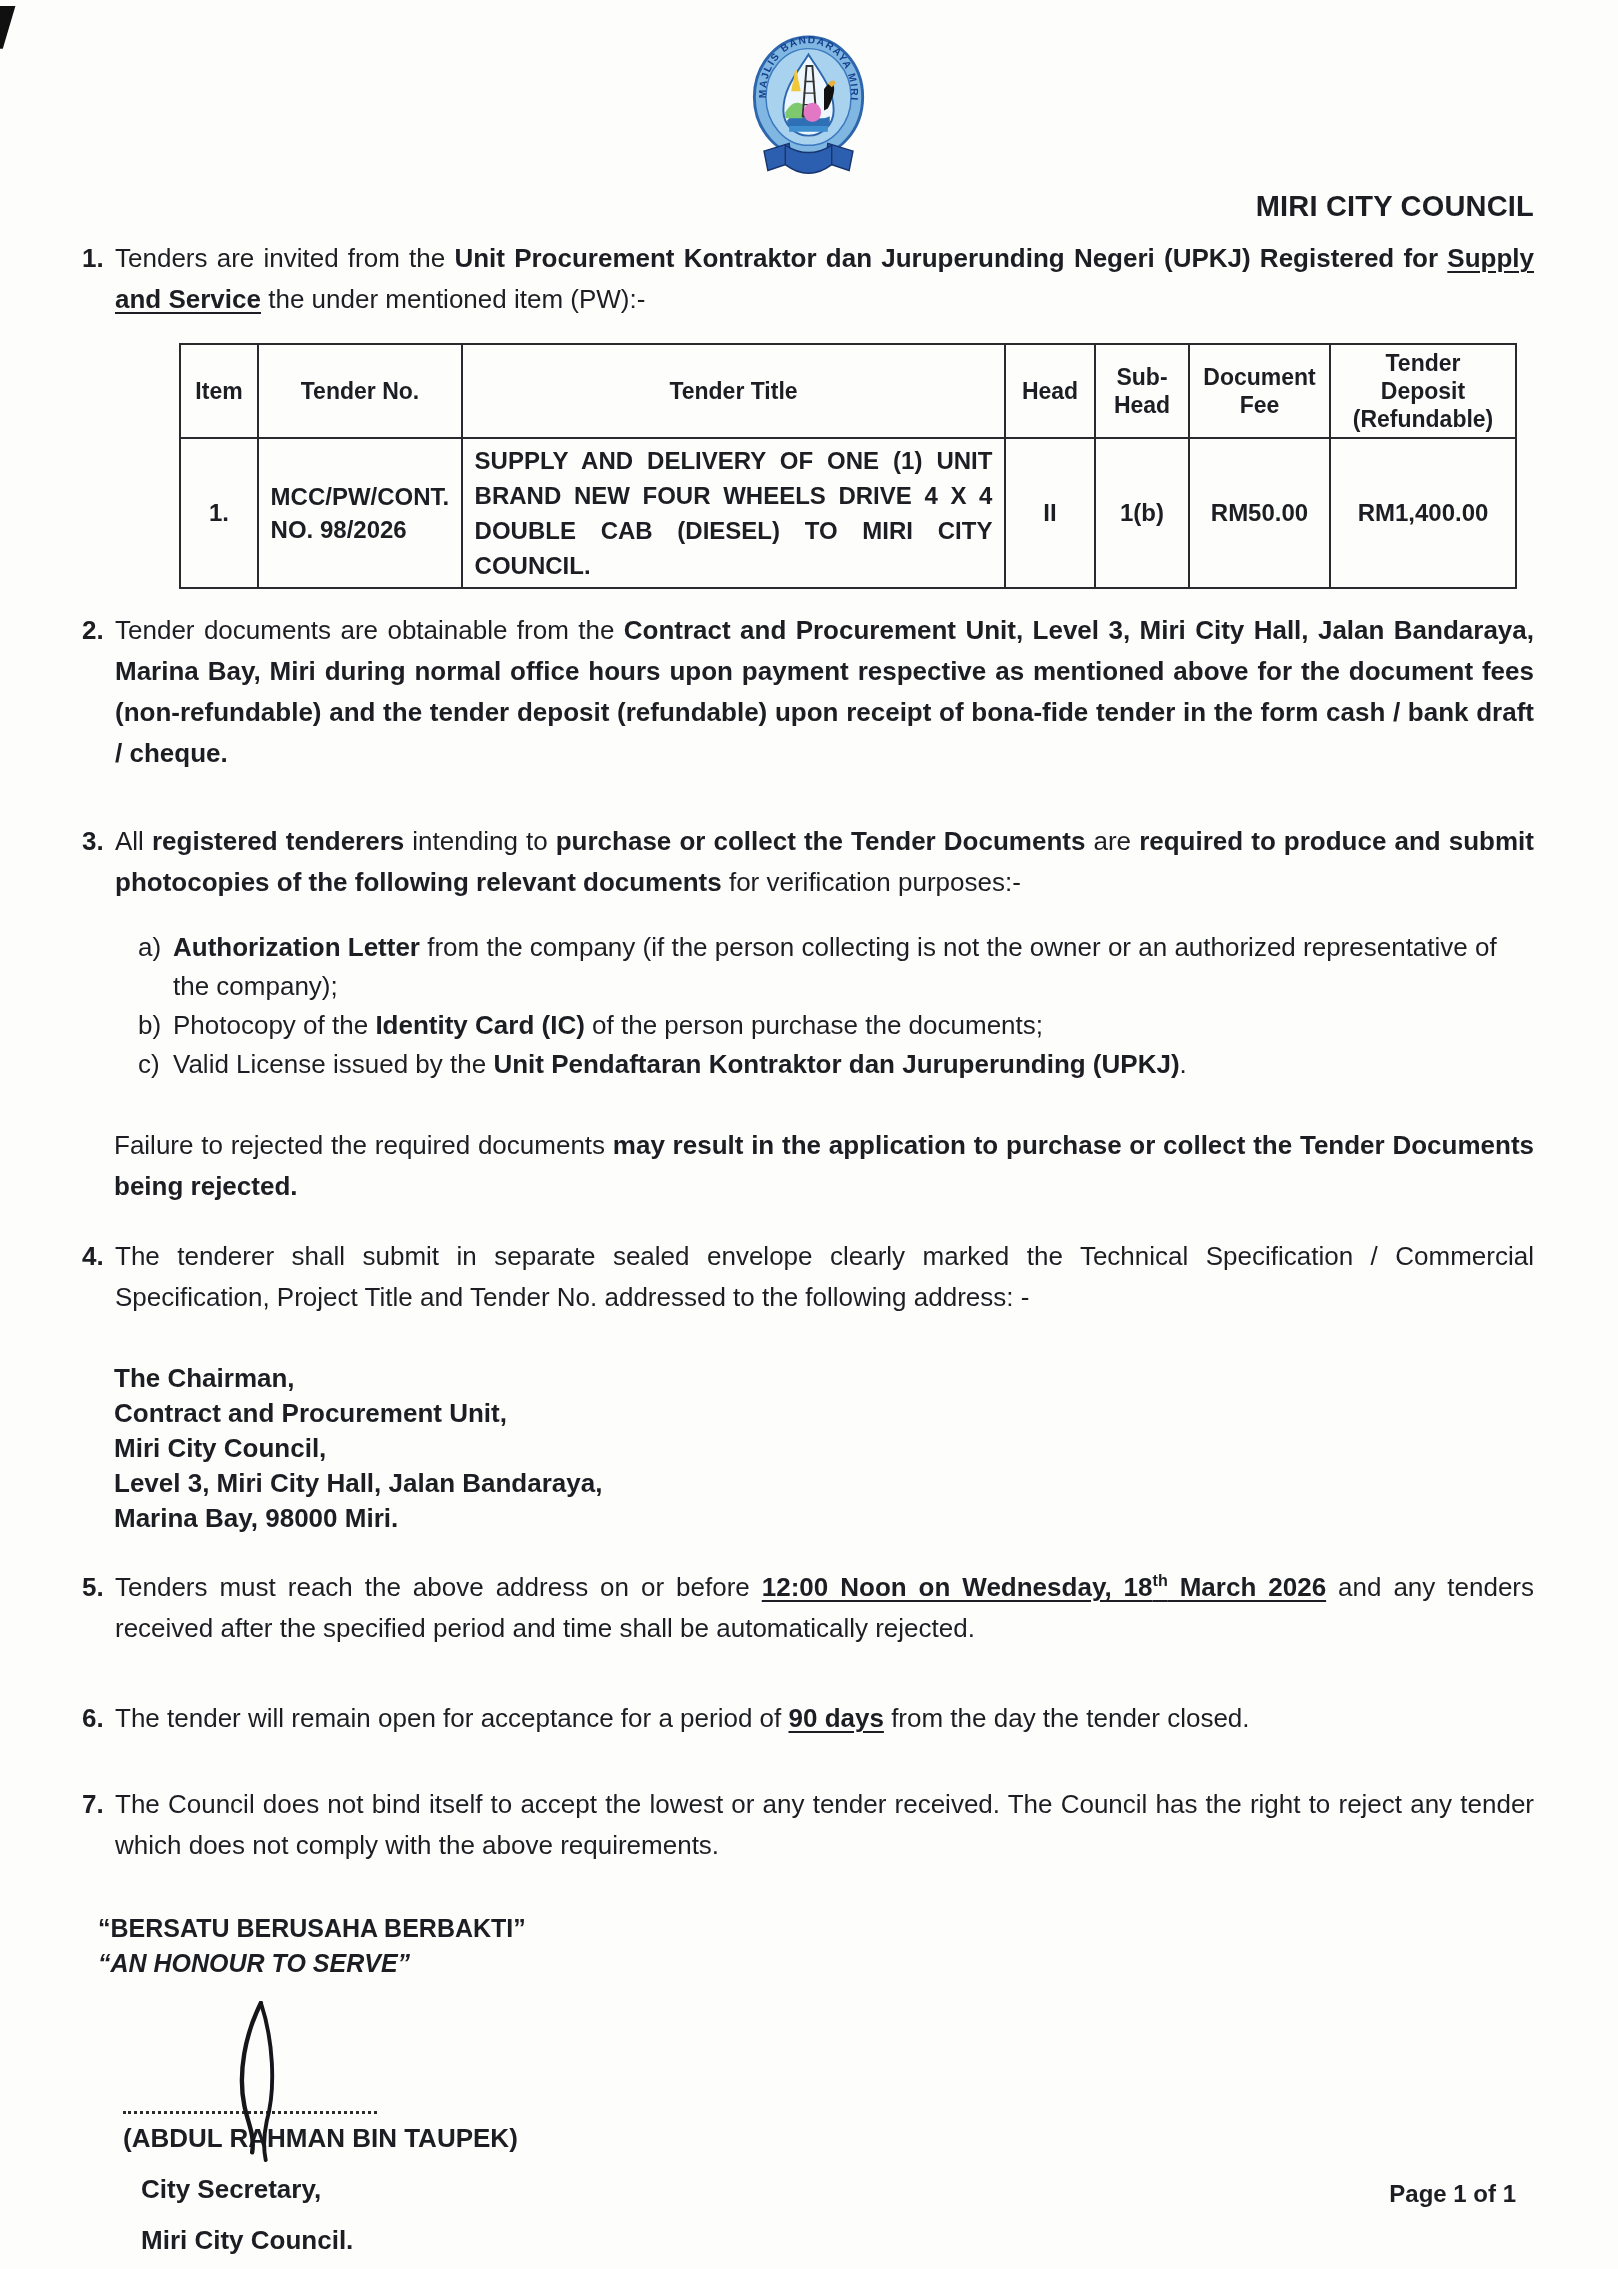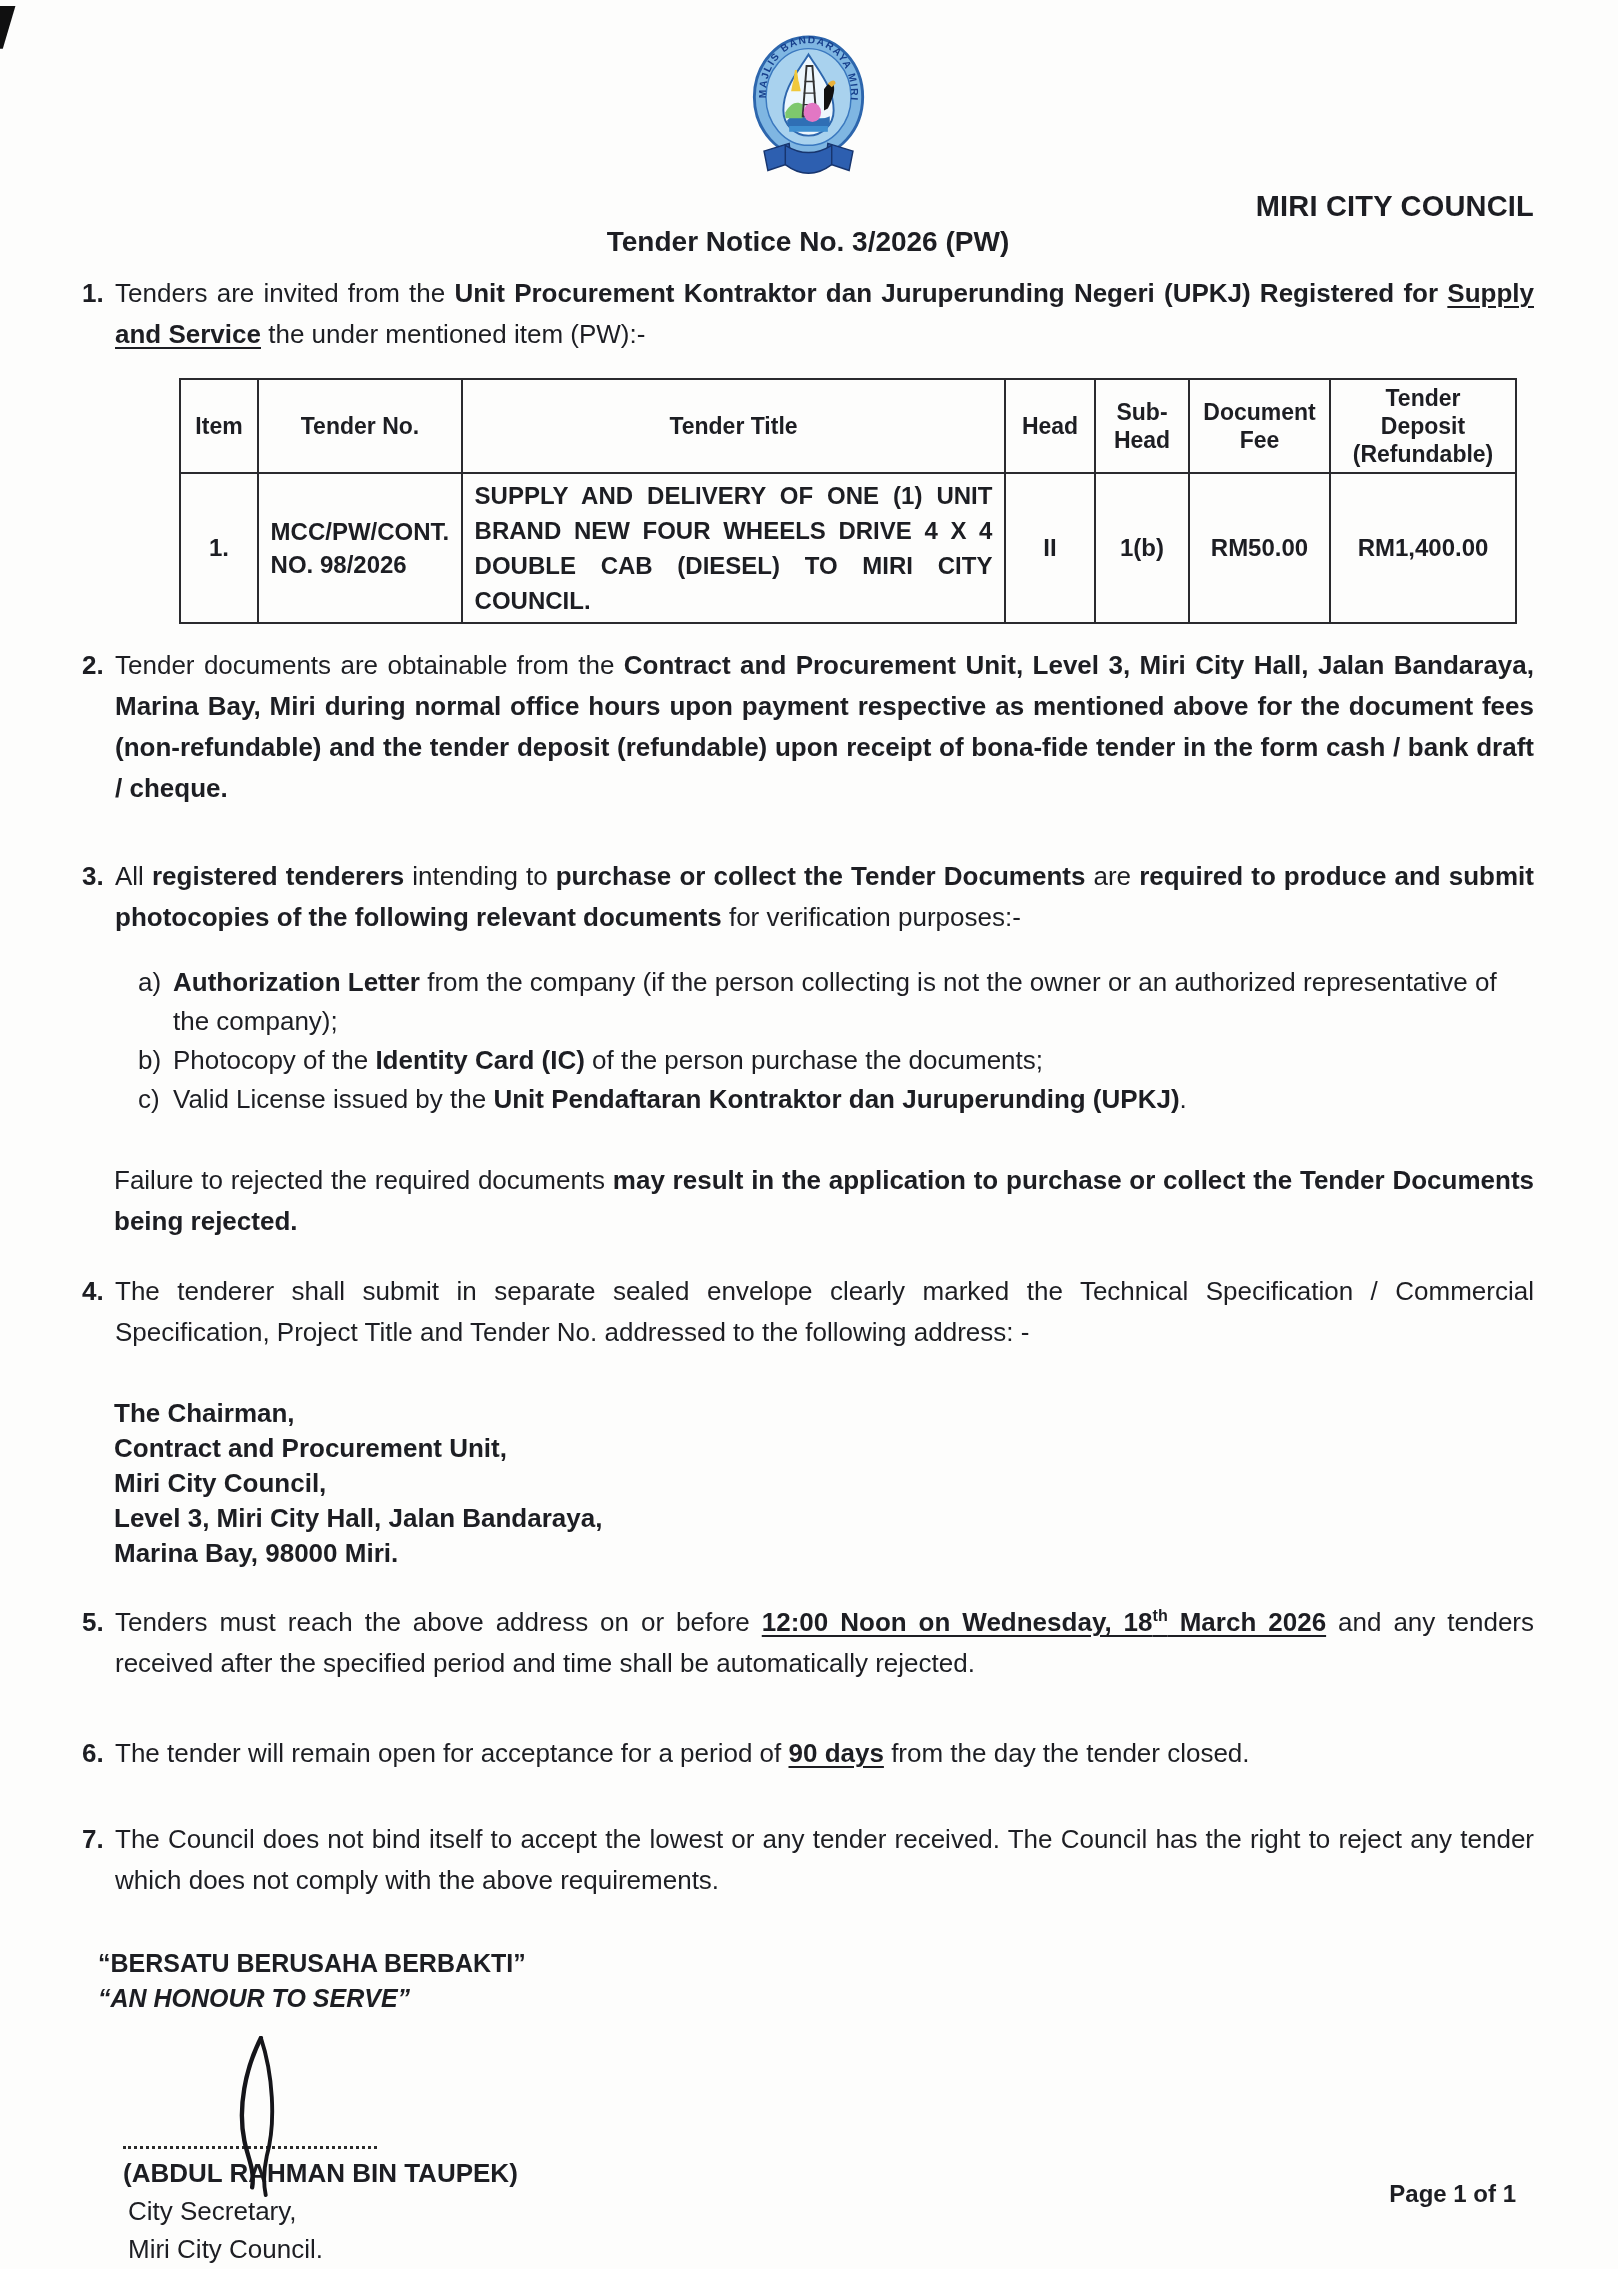--- a/index.html
+++ b/index.html
@@ -37,21 +37,21 @@
   .sub-item .body{flex:1;}
   .sub-list{margin-top:25px;}
   .failure{margin:41px 0 0 32px;font-size:26px;line-height:41px;text-align:justify;}
   .address{margin:43px 0 0 32px;width:1155px;text-align:left;font-weight:700;font-size:26px;line-height:35px;}
   .mottos{margin:45px 0 0 16px;font-size:25px;font-weight:700;line-height:35px;}
   .mottos .it{font-style:italic;}
   .signature{margin:37px 0 0 41px;position:relative;font-size:26px;}
   .dotline{width:254px;height:93px;border-bottom:3.9px dotted #2b2b2b;}
   .scribble{position:absolute;left:95px;top:-17.5px;}
   .sig-name{margin:7.8px 0 0;font-weight:700;line-height:33px;}
-  .sig-line{margin:5px;font-weight:400;line-height:33px;}
+  .sig-line{margin:18px;font-weight:700;line-height:33px;}
   .page-num{position:absolute;right:103px;bottom:62px;font-size:24px;font-weight:700;}
   sup{font-size:0.62em;vertical-align:super;line-height:0;}
 </style>
 </head>
 <body>
 
 <div class="page">
   <div class="corner-mark"></div>
 
   <svg class="crest" width="147" height="155" viewBox="0 0 152 160">
@@ -70,21 +70,20 @@
     <path d="M72,50 L82,50 M71,62 L83,62 M70,74 L84,74" stroke="#333" stroke-width="1.4"></path>
     <ellipse cx="80" cy="82" rx="9" ry="10" fill="#e277c4"></ellipse>
     <path d="M92,58 C96,52 100,50 102,54 C104,60 100,70 96,78 L92,80 Z" fill="#111"></path>
     <path d="M96,52 C100,48 104,48 104,52 L100,56 Z" fill="#e8b13c"></path>
     <path d="M30,122 L56,114 L58,134 L34,142 Z" fill="#2d5fb0" stroke="#17356e" stroke-width="1.5"></path>
     <path d="M122,122 L96,114 L94,134 L118,142 Z" fill="#2d5fb0" stroke="#17356e" stroke-width="1.5"></path>
     <path d="M52,116 C68,126 84,126 100,116 L100,136 C84,148 68,148 52,136 Z" fill="#2d5fb0" stroke="#17356e" stroke-width="1.5"></path>
   </svg>
 
   <h1 class="org-name">MIRI CITY COUNCIL</h1>
-  <h2 class="notice-no">Tender Notice No. 3/2026 (PW)</h2>
 
   <div class="clause">
     <div class="num">1.</div>
     <div class="body"><span>Tenders are invited from the </span><b>Unit Procurement Kontraktor dan Juruperunding Negeri (UPKJ) Registered for </b><b class="ul">Supply and Service</b><span> the under mentioned item (PW):-</span></div>
   </div>
 
   <table class="tender">
     <colgroup>
       <col style="width:78px">
         <col style="width:204px">

